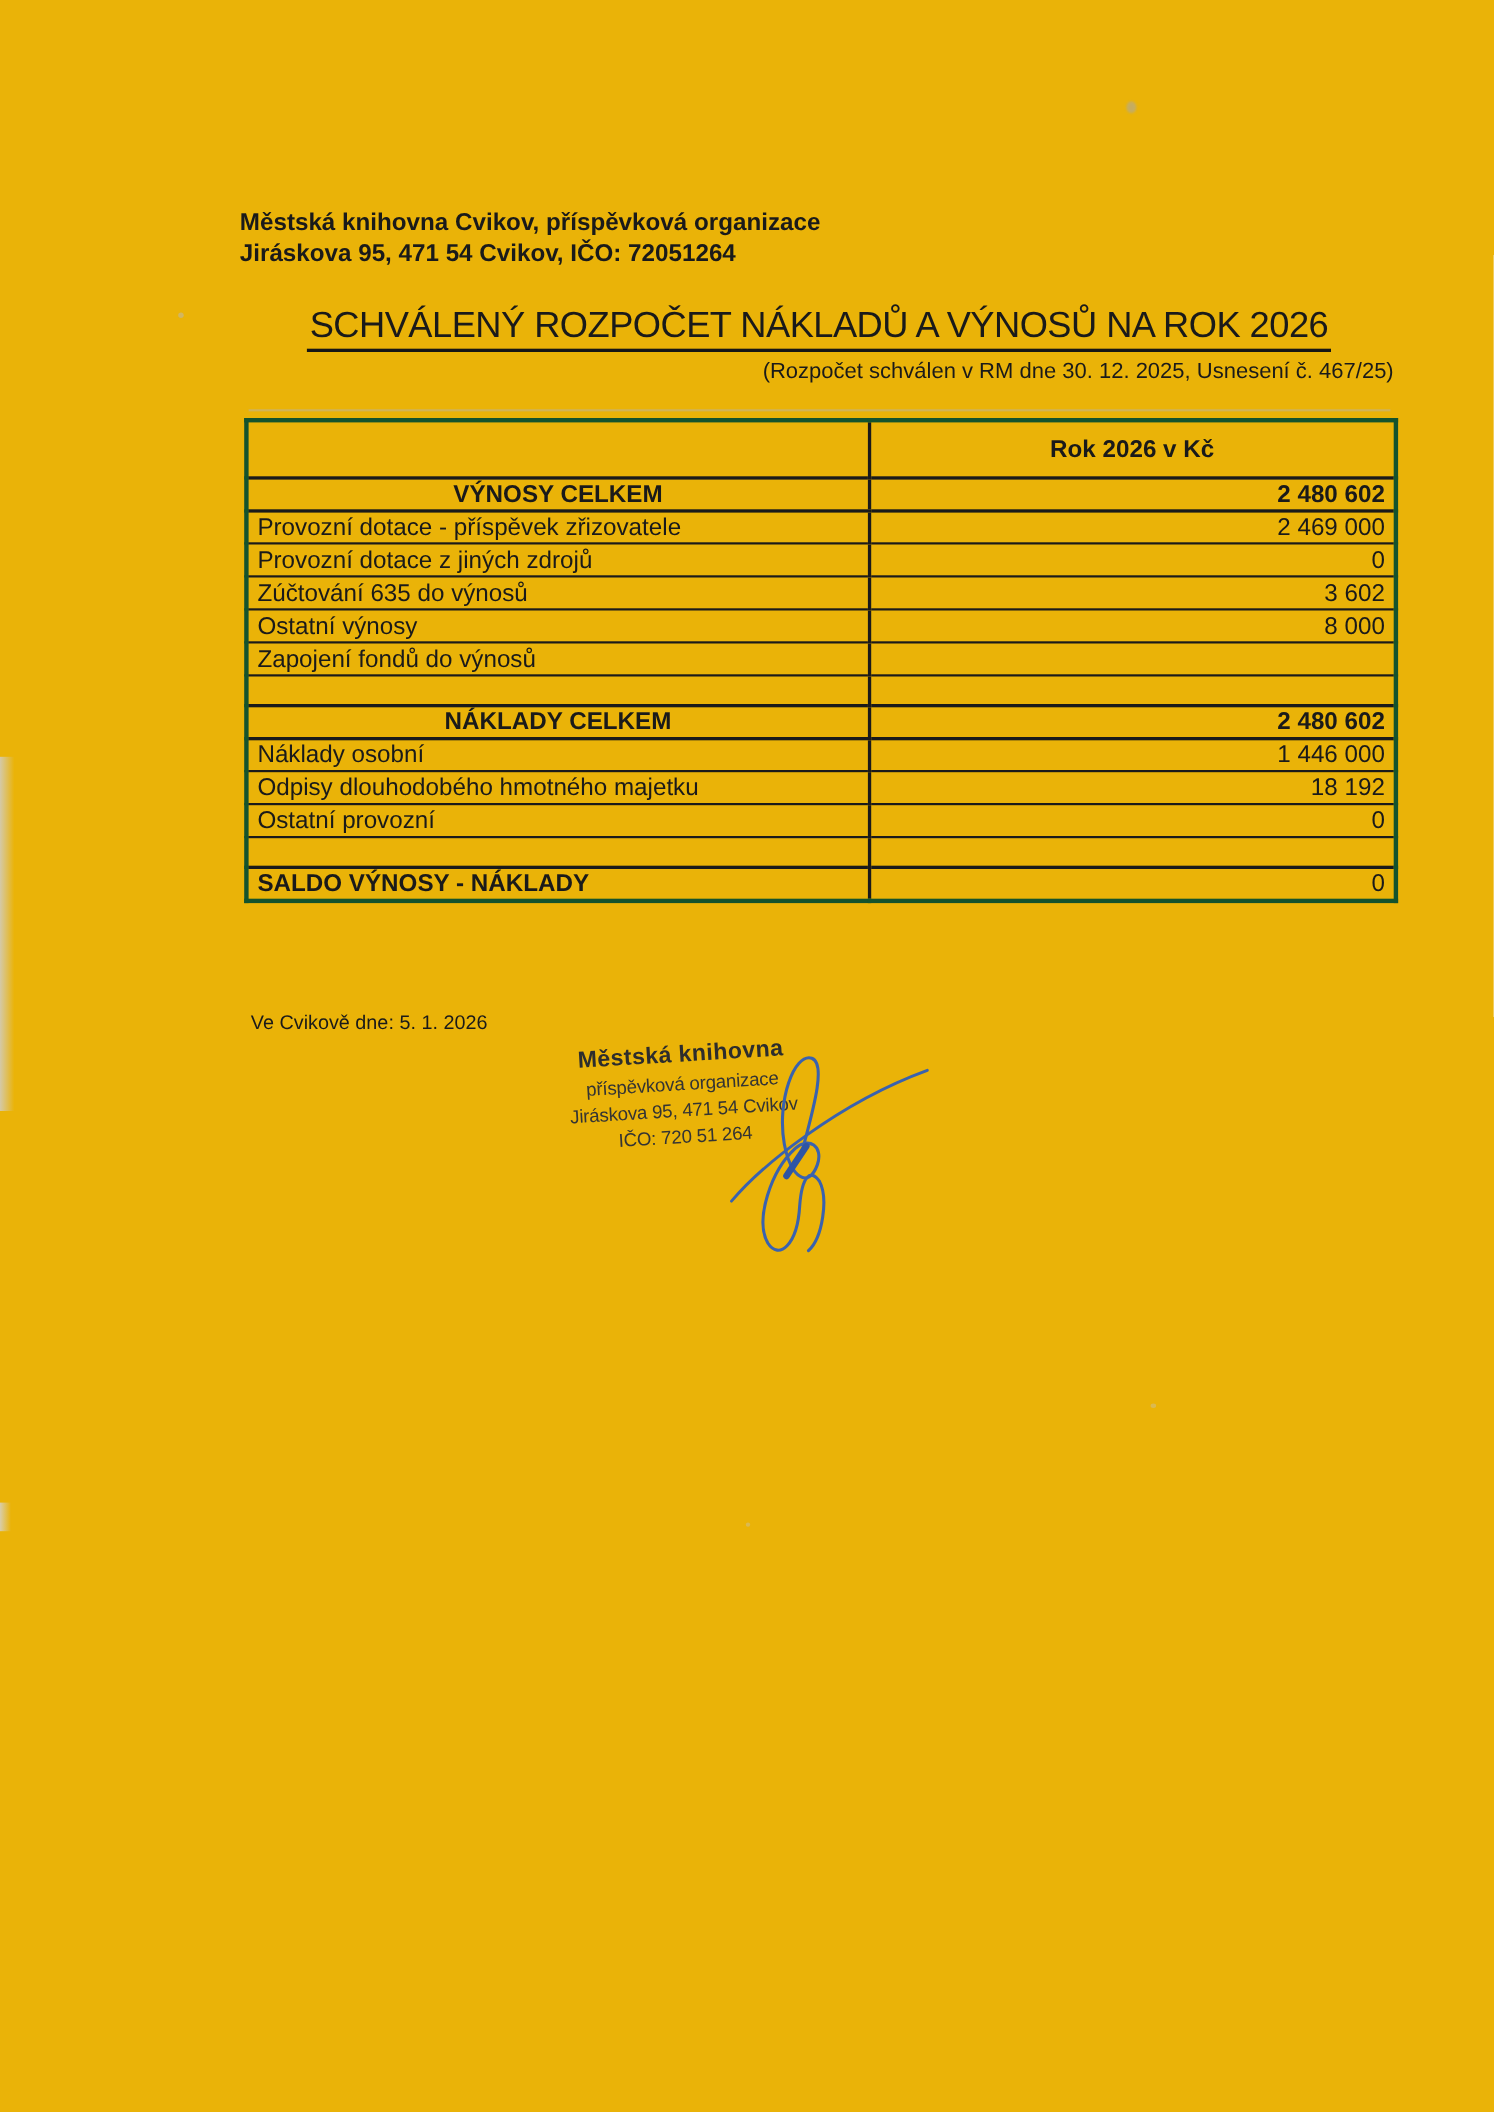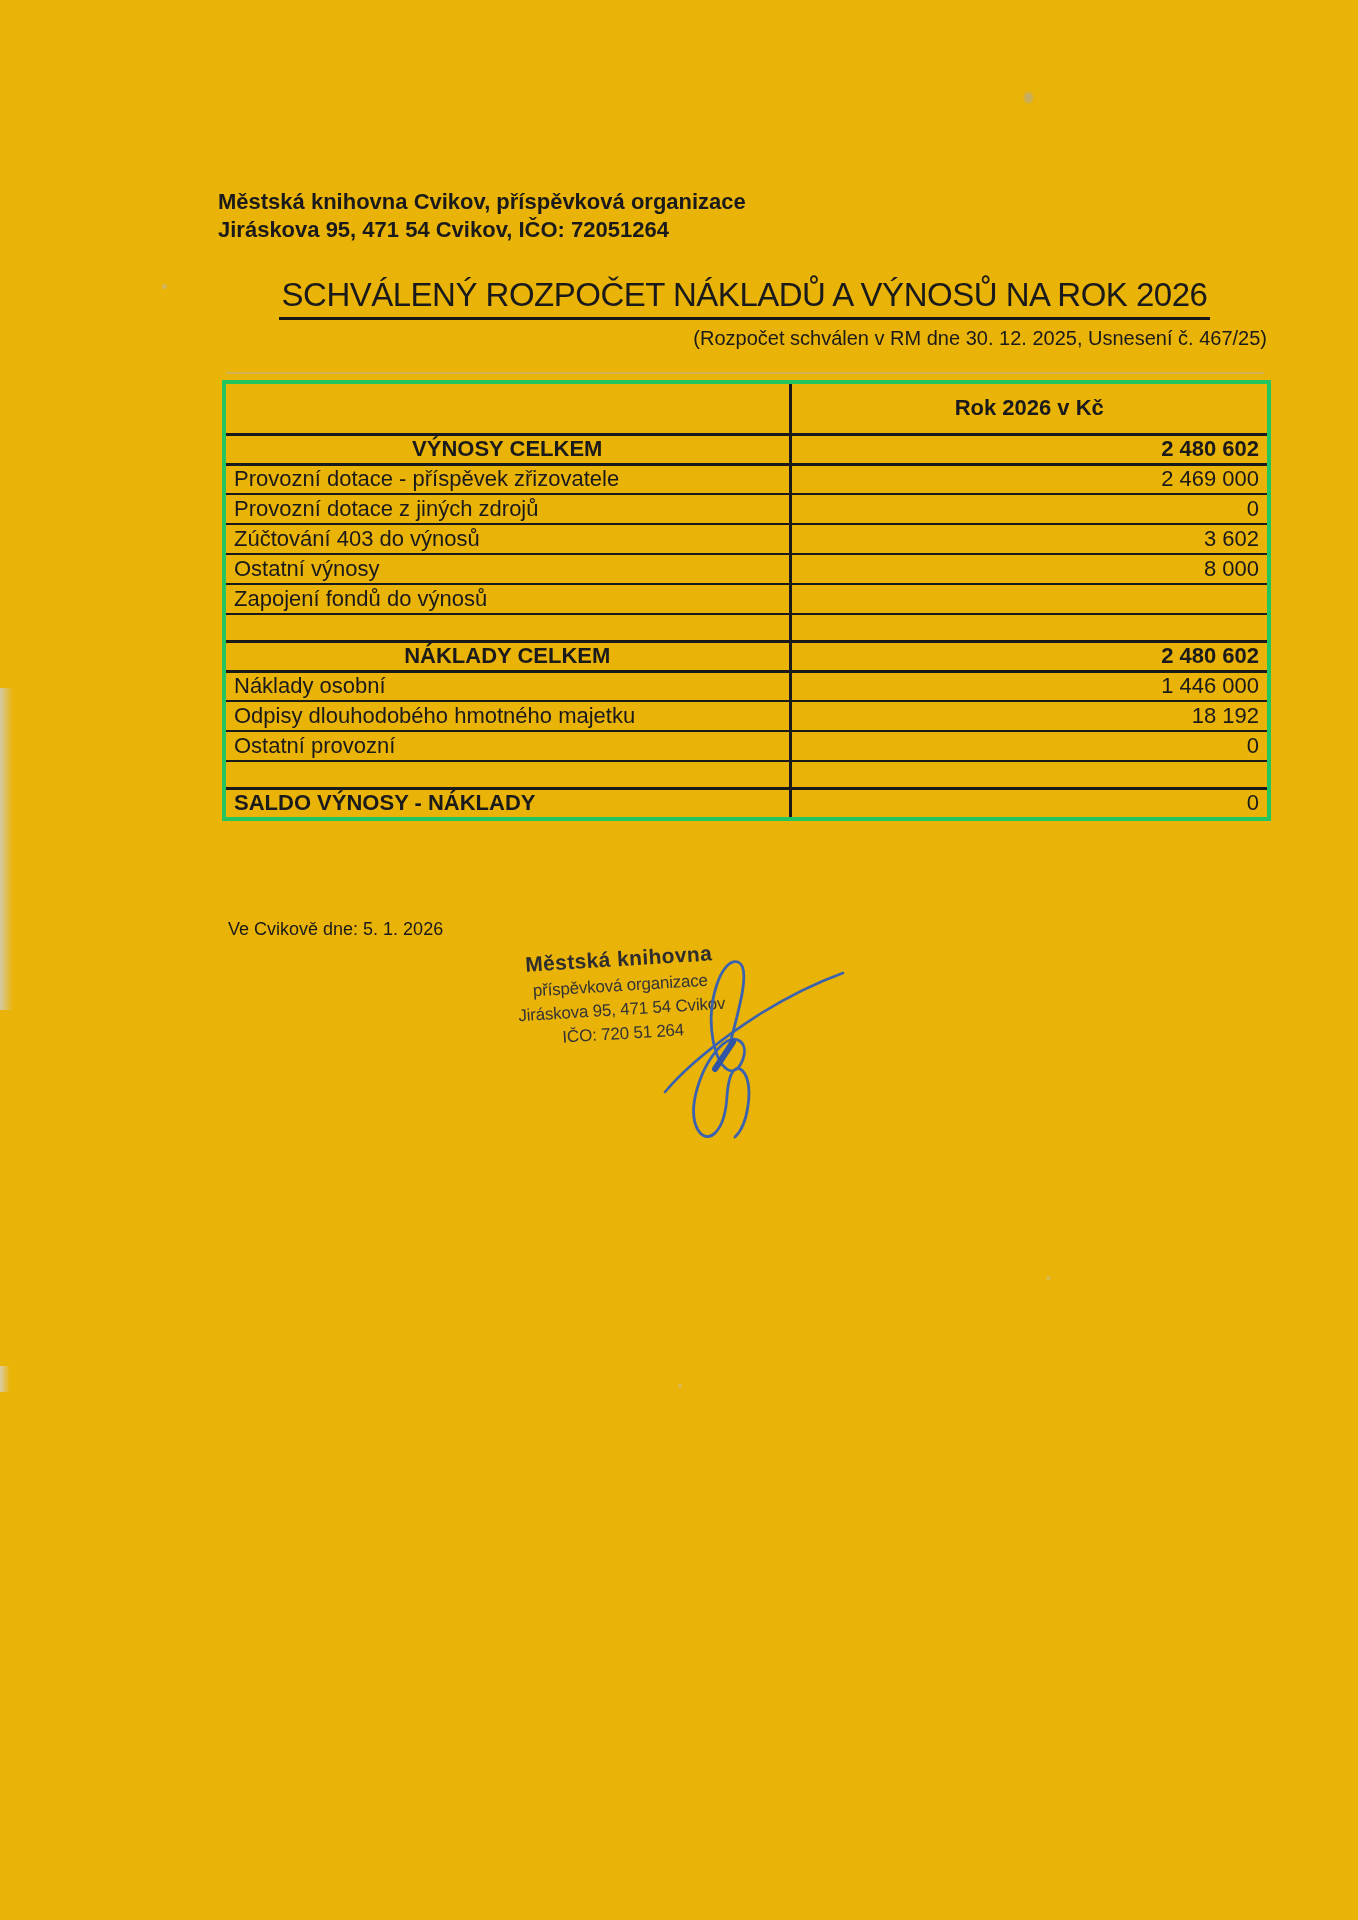--- a/index.html
+++ b/index.html
@@ -14,21 +14,21 @@
   .doc-title{
     display:inline-block;font-size:33px;font-weight:normal;letter-spacing:-0.5px;
     border-bottom:3px solid #161616;padding:0 3px 3px 3px;white-space:nowrap;
   }
   .doc-subtitle{margin-top:7px;font-size:20px;text-align:right;}
   
   .ghost-line{position:absolute;left:226px;top:372px;width:1038px;height:2px;background:#b5b5b5;opacity:.45;}
   
   table.budget{
     position:absolute;left:222px;top:380px;width:1045px;
-    border-collapse:collapse;table-layout:fixed;border:4px solid #22c55e;padding-left:44px;
+    border-collapse:collapse;table-layout:fixed;border:4px solid #14532d;padding-left:44px;
   }
   table.budget col.c1{width:566px;}
   table.budget col.c2{width:479px;}
   table.budget td{
     border-top:2px solid #1a1a1a;font-size:22px;padding:0 8px;
     vertical-align:middle;overflow:hidden;white-space:nowrap;
   }
   table.budget td.val{border-left:3px solid #1a1a1a;text-align:right;}
   tr.head{height:52px;}
   tr.head td{border-top:none;}
@@ -100,21 +100,21 @@
     </tr>
     <tr class="rrow">
       <td class="lbl">Provozní dotace - příspěvek zřizovatele</td>
       <td class="val">2 469 000</td>
     </tr>
     <tr class="rrow">
       <td class="lbl">Provozní dotace z jiných zdrojů</td>
       <td class="val">0</td>
     </tr>
     <tr class="rrow">
-      <td class="lbl">Zúčtování 403 do výnosů</td>
+      <td class="lbl">Zúčtování 635 do výnosů</td>
       <td class="val">3 602</td>
     </tr>
     <tr class="rrow">
       <td class="lbl">Ostatní výnosy</td>
       <td class="val">8 000</td>
     </tr>
     <tr class="rrow">
       <td class="lbl">Zapojení fondů do výnosů</td>
       <td class="val"></td>
     </tr>

